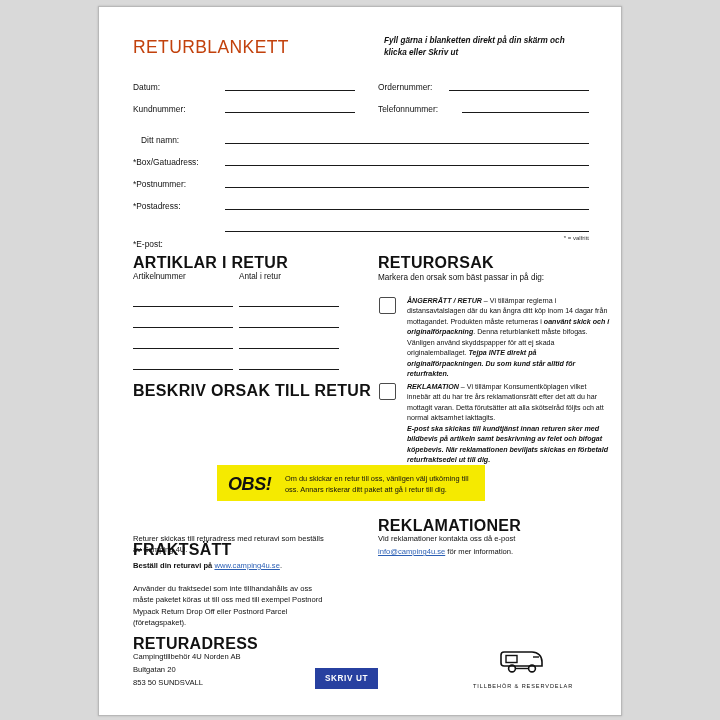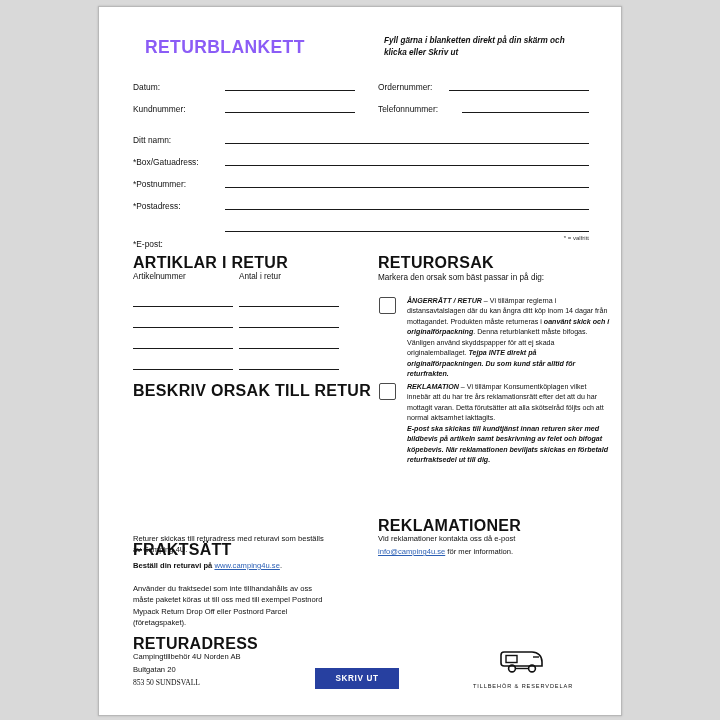--- a/index.html
+++ b/index.html
@@ -27,25 +27,25 @@
     position: absolute;
     left: 34px;
     top: 18px;
     width: 456px;
     height: 676px;
   }
 
   
   .doc-title {
     font-size: 17.5px;
-    font-weight: bold;
+    font-weight: normal;
     letter-spacing: 0.4px;
-    color: #8b5cf6;
-    position: absolute;
-    left: 12px;
+    color: #c2410c;
+    position: absolute;
+    left: 0;
     top: 12px;
   }
   .header-note {
     position: absolute;
     right: 0;
     top: 10px;
     width: 205px;
     font-size: 8.2px;
     font-style: italic;
     font-weight: bold;
@@ -167,21 +167,21 @@
     color: #111;
     margin-top: 3px;
   }
   .van-icon { margin: 0 auto 2px auto; width: 46px; height: 26px; }
 
   
   .print-btn {
     position: absolute;
     left: 182px;
     bottom: 12px;
-    width: 84px;
+    width: 63px;
     height: 21px;
     background: #2740a0;
     color: #fff;
     font-size: 8.2px;
     font-weight: bold;
     letter-spacing: 0.6px;
     display: flex;
     align-items: center;
     justify-content: center;
     border: none;
@@ -200,21 +200,21 @@
     <div class="field" style="left:0; top:57px;">Datum:</div>
     <div class="rule" style="left:92px; top:65px; width:130px;"></div>
     <div class="field" style="left:245px; top:57px;">Ordernummer:</div>
     <div class="rule" style="left:316px; top:65px; width:140px;"></div>
 
     <div class="field" style="left:0; top:79px;">Kundnummer:</div>
     <div class="rule" style="left:92px; top:87px; width:130px;"></div>
     <div class="field" style="left:245px; top:79px;">Telefonnummer:</div>
     <div class="rule" style="left:329px; top:87px; width:127px;"></div>
 
-    <div class="field" style="left:0; top:110px;">Ditt namn:</div>
+    <div class="field" style="left:8px; top:110px;">Ditt namn:</div>
     <div class="rule" style="left:92px; top:118px; width:364px;"></div>
 
     <div class="field" style="left:0; top:132px;">*Box/Gatuadress:</div>
     <div class="rule" style="left:92px; top:140px; width:364px;"></div>
 
     <div class="field" style="left:0; top:154px;">*Postnummer:</div>
     <div class="rule" style="left:92px; top:162px; width:364px;"></div>
 
     <div class="field" style="left:0; top:176px;">*Postadress:</div>
     <div class="rule" style="left:92px; top:184px; width:364px;"></div>
@@ -241,34 +241,38 @@
 
     <div class="sec-head" style="left:245px; top:229px;">RETURORSAK</div>
     <div class="sub" style="left:245px; top:248px;text-align:center;">Markera den orsak som bäst passar in på dig:</div>
 
     <div class="cbox" style="left:246px; top:272px;"></div>
     <div class="para" style="left:274px; top:271px;"><b>ÅNGERRÄTT / RETUR</b><span> – Vi tillämpar reglerna i distansavtalslagen där du kan ångra ditt köp inom 14 dagar från mottagandet. Produkten måste returneras i <b>oanvänt skick och i originalförpackning</b>. Denna returblankett måste bifogas. Vänligen använd skyddspapper för att ej skada originalemballaget. <b>Tejpa INTE direkt på originalförpackningen. Du som kund står alltid för returfrakten.</b></span></div>
 
     <div class="cbox" style="left:246px; top:358px;"></div>
     <div class="para" style="left:274px; top:357px;"><b>REKLAMATION</b><span> – Vi tillämpar Konsumentköplagen vilket innebär att du har tre års reklamationsrätt efter det att du har mottagit varan. Detta förutsätter att alla skötselråd följts och att normal aktsamhet iakttagits.</span><br><b>E-post ska skickas till kundtjänst innan returen sker med bildbevis på artikeln samt beskrivning av felet och bifogat köpebevis. När reklamationen beviljats skickas en förbetald returfraktsedel ut till dig.</b></div>
 
+    <div class="obs">
+      <div class="obs-word">OBS!</div>
+      <div class="obs-text">Om du skickar en retur till oss, vänligen välj utkörning till oss. Annars riskerar ditt paket att gå i retur till dig.</div>
+    </div>
 
     <div class="sec-head" style="left:0; top:516px;">FRAKTSÄTT</div>
     <div class="body-text" style="left:0; top:508px;">Returer skickas till returadress med returavi som beställs av Camping 4U.</div>
     <div class="body-text" style="left:0; top:535px;"><b>Beställ din returavi på </b><a class="link" href="#">www.camping4u.se</a><span>.</span></div>
     <div class="body-text" style="left:0; top:558px;">Använder du fraktsedel som inte tillhandahålls av oss måste paketet köras ut till oss med till exempel Postnord Mypack Return Drop Off eller Postnord Parcel (företagspaket).</div>
 
     <div class="sec-head" style="left:245px; top:492px;">REKLAMATIONER</div>
     <div class="body-text" style="left:245px; top:508px;">Vid reklamationer kontakta oss då e-post</div>
     <div class="body-text" style="left:245px; top:521px;"><a class="link" href="#">info@camping4u.se</a><span> för mer information.</span></div>
 
     <div class="sec-head" style="left:0; top:610px;">RETURADRESS</div>
     <div class="body-text" style="left:0; top:626px;">Campingtillbehör 4U Norden AB</div>
     <div class="body-text" style="left:0; top:639px;">Bultgatan 20</div>
-    <div class="body-text" style="left:0; top:652px;font-family:Liberation Serif, serif;">853 50 SUNDSVALL</div>
+    <div class="body-text" style="left:0; top:652px;">853 50 SUNDSVALL</div>
 
     <button class="print-btn">SKRIV UT</button>
 
     <div class="logo-wrap">
       <svg class="van-icon" viewBox="0 0 46 26">
         <path d="M4 4 H32 C38 4 42 8 42 14 V18 H4 C2.3 18 1 16.7 1 15 V7 C1 5.3 2.3 4 4 4 Z" fill="none" stroke="#111" stroke-width="1.6"></path>
         <rect x="6" y="7.5" width="11" height="7" fill="none" stroke="#111" stroke-width="1.4"></rect>
         <circle cx="12" cy="20.5" r="3.4" fill="none" stroke="#111" stroke-width="1.6"></circle>
         <circle cx="32" cy="20.5" r="3.4" fill="none" stroke="#111" stroke-width="1.6"></circle>
         <line x1="16" y1="20.5" x2="28" y2="20.5" stroke="#111" stroke-width="1.4"></line>

